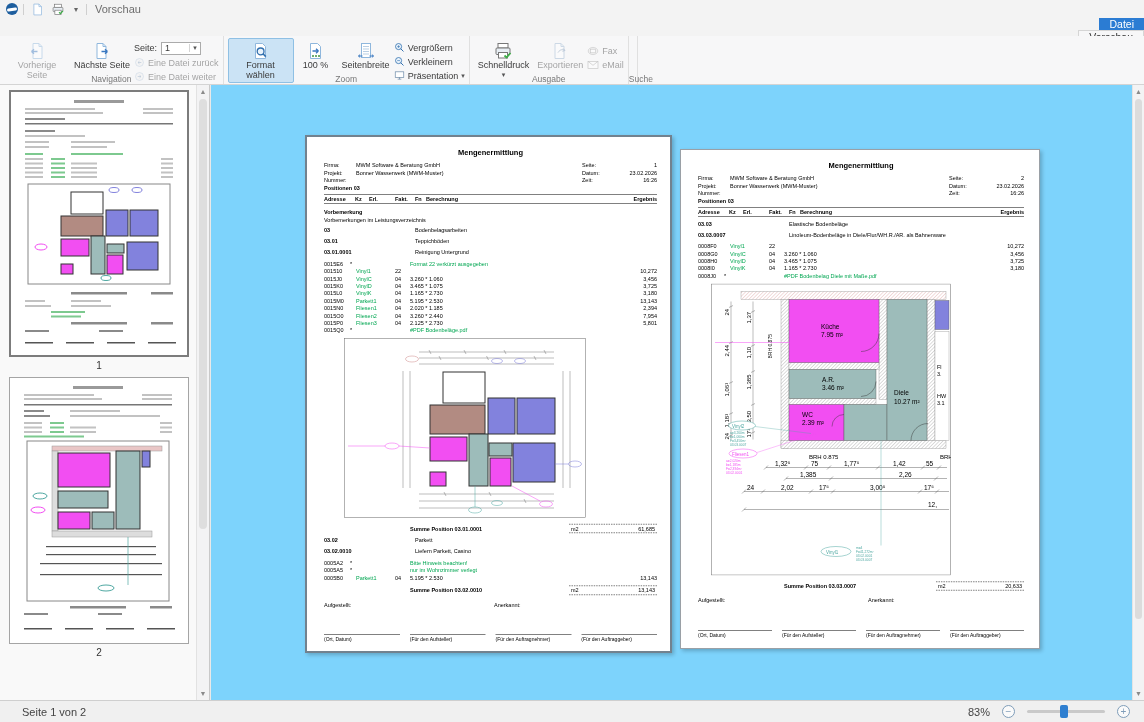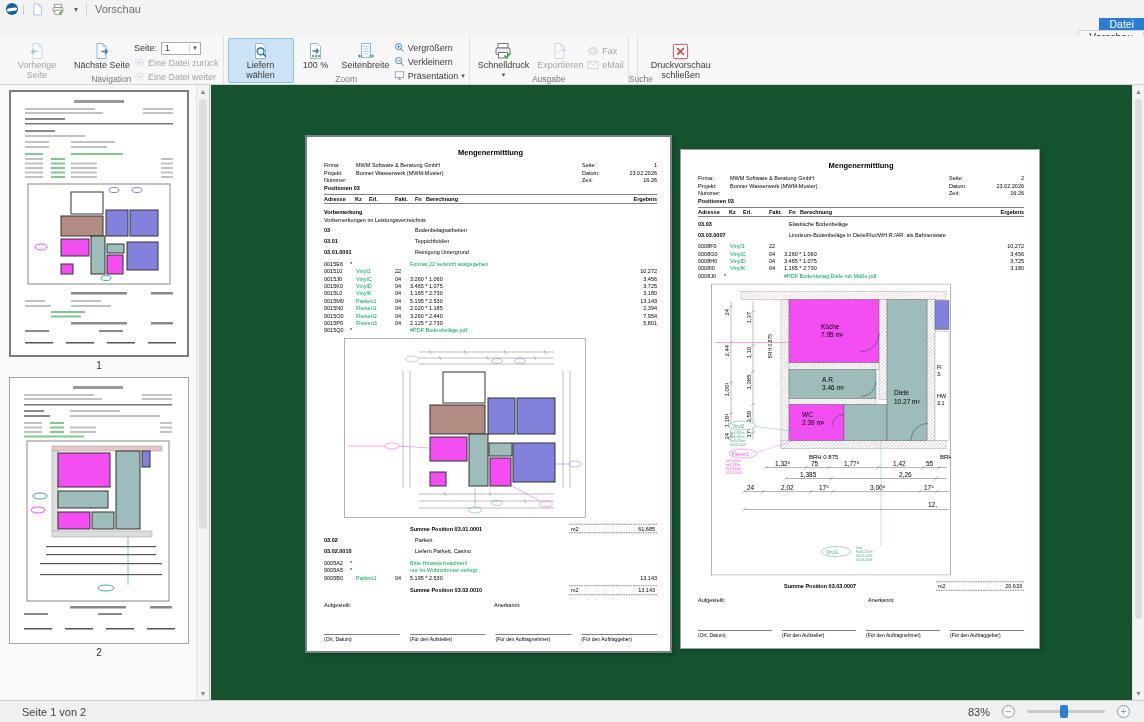--- a/index.html
+++ b/index.html
@@ -57,21 +57,21 @@
   .thumb { width:180px; background:#fff; cursor:pointer; }
   .thumb1 { border:2px solid #7c7c7c; height:267px; }
   .thumb2 { border:1px solid #a5a5a5; height:267px; }
   .thumb-label { text-align:center; font-size:10px; color:#333; padding:3px 0 0; }
   .sb-scroll { position:absolute; right:0; top:0; bottom:0; width:13px; background:#f3f3f4; border-left:1px solid #e2e2e2; }
   .sb-arrow { height:13px; font-size:7px; color:#8a8a8a; text-align:center; line-height:13px; }
   .sb-thumb { position:absolute; left:2px; right:2px; top:14px; height:430px; background:#dedede; border-radius:4px; }
   .sb-arrow.bot { position:absolute; bottom:0; left:0; right:0; }
 
   
-  .main { position:absolute; left:211px; top:85px; right:0; bottom:22px; background:#14532d; overflow:hidden; }
+  .main { position:absolute; left:211px; top:85px; right:0; bottom:22px; background:#7dd3fc; overflow:hidden; }
   .m-scroll { position:absolute; right:0; top:0; bottom:0; width:12px; background:#f3f3f4; border-left:1px solid #e4e4e4; }
   .m-scroll .sb-thumb { top:14px; height:520px; background:#dcdcdc; }
 
   .page { position:absolute; background:#fff; box-shadow:2px 2px 4px rgba(0,0,0,.22); overflow:hidden; }
   .pg1 { left:94px; top:50px; width:367px; height:518px; border:2px solid #72828f; }
   .pg2 { left:469px; top:64px; width:360px; height:500px; border:1px solid #9aa0a6; }
   .pinner { transform:scale(.5); transform-origin:0 0; color:#000; font-size:11px; line-height:1.34;
             padding:20px 34px 0; }
   .pg1 .pinner { width:734px; height:1036px; }
   .pg2 .pinner { width:720px; height:1000px; }
@@ -199,21 +199,21 @@
 
     <div class="rgroup">
       <div class="bigbtn selected">
         <span class="ic">
           <svg width="18" height="18" viewBox="0 0 18 18">
               <path d="M3.5 1.5h7l3 3v12h-10z" fill="#fff" stroke="#8fb7dd"></path>
               <circle cx="8.6" cy="9.4" r="3.4" fill="#eaf3fb" stroke="#2f6fae" stroke-width="1.3"></circle>
               <path d="M11 11.8l2.8 2.8" stroke="#2f6fae" stroke-width="1.6"></path>
             </svg>
         </span>
-        <span>Liefern wählen</span>
+        <span>Format wählen</span>
       </div>
       <div class="bigbtn">
         <span class="ic">
           <svg width="18" height="18" viewBox="0 0 18 18">
               <path d="M3.5 1.5h7l3 3v12h-10z" fill="#fff" stroke="#8fb7dd"></path>
               <path d="M5.5 9h6m0 0L9 6.8M11.5 9L9 11.2" stroke="#3a78c0" stroke-width="1.3" fill="none"></path>
               <rect x="5" y="13" width="2" height="2" fill="#6fae6f"></rect>
               <rect x="8" y="13" width="2" height="2" fill="#6fae6f"></rect>
               <rect x="11" y="13" width="2" height="2" fill="#6fae6f"></rect>
             </svg>
@@ -298,31 +298,20 @@
           <span>eMail</span>
         </div>
       </div>
       <span class="rgroup-label">Ausgabe</span>
     </div>
 
     <div class="rgroup">
       <span class="rgroup-label">Suche</span>
     </div>
 
-    <div class="rgroup" style="border-right:none;">
-      <div class="bigbtn" style="max-width:78px;">
-        <span class="ic">
-          <svg width="19" height="19" viewBox="0 0 20 20">
-              <rect x="2.5" y="2.5" width="15" height="15" rx="1.5" fill="#fff" stroke="#cf4a4a"></rect>
-              <path d="M6.5 6.5l7 7M13.5 6.5l-7 7" stroke="#cf4a4a" stroke-width="1.8"></path>
-            </svg>
-        </span>
-        <span>Druckvorschau schließen</span>
-      </div>
-    </div>
   </div>
 
   <div class="sidebar">
     <div class="thumbwrap" style="top:5px;">
       <div class="thumb thumb1">
         <svg width="176" height="263" viewBox="0 0 176 263">
           <rect x="63" y="8" width="50" height="3" fill="#9a9a9a"></rect>
           <rect x="14" y="16" width="70" height="2" fill="#c2c2c2"></rect>
             <rect x="132" y="16" width="30" height="2" fill="#c2c2c2"></rect>
           <rect x="14" y="20" width="78" height="2" fill="#c2c2c2"></rect>

